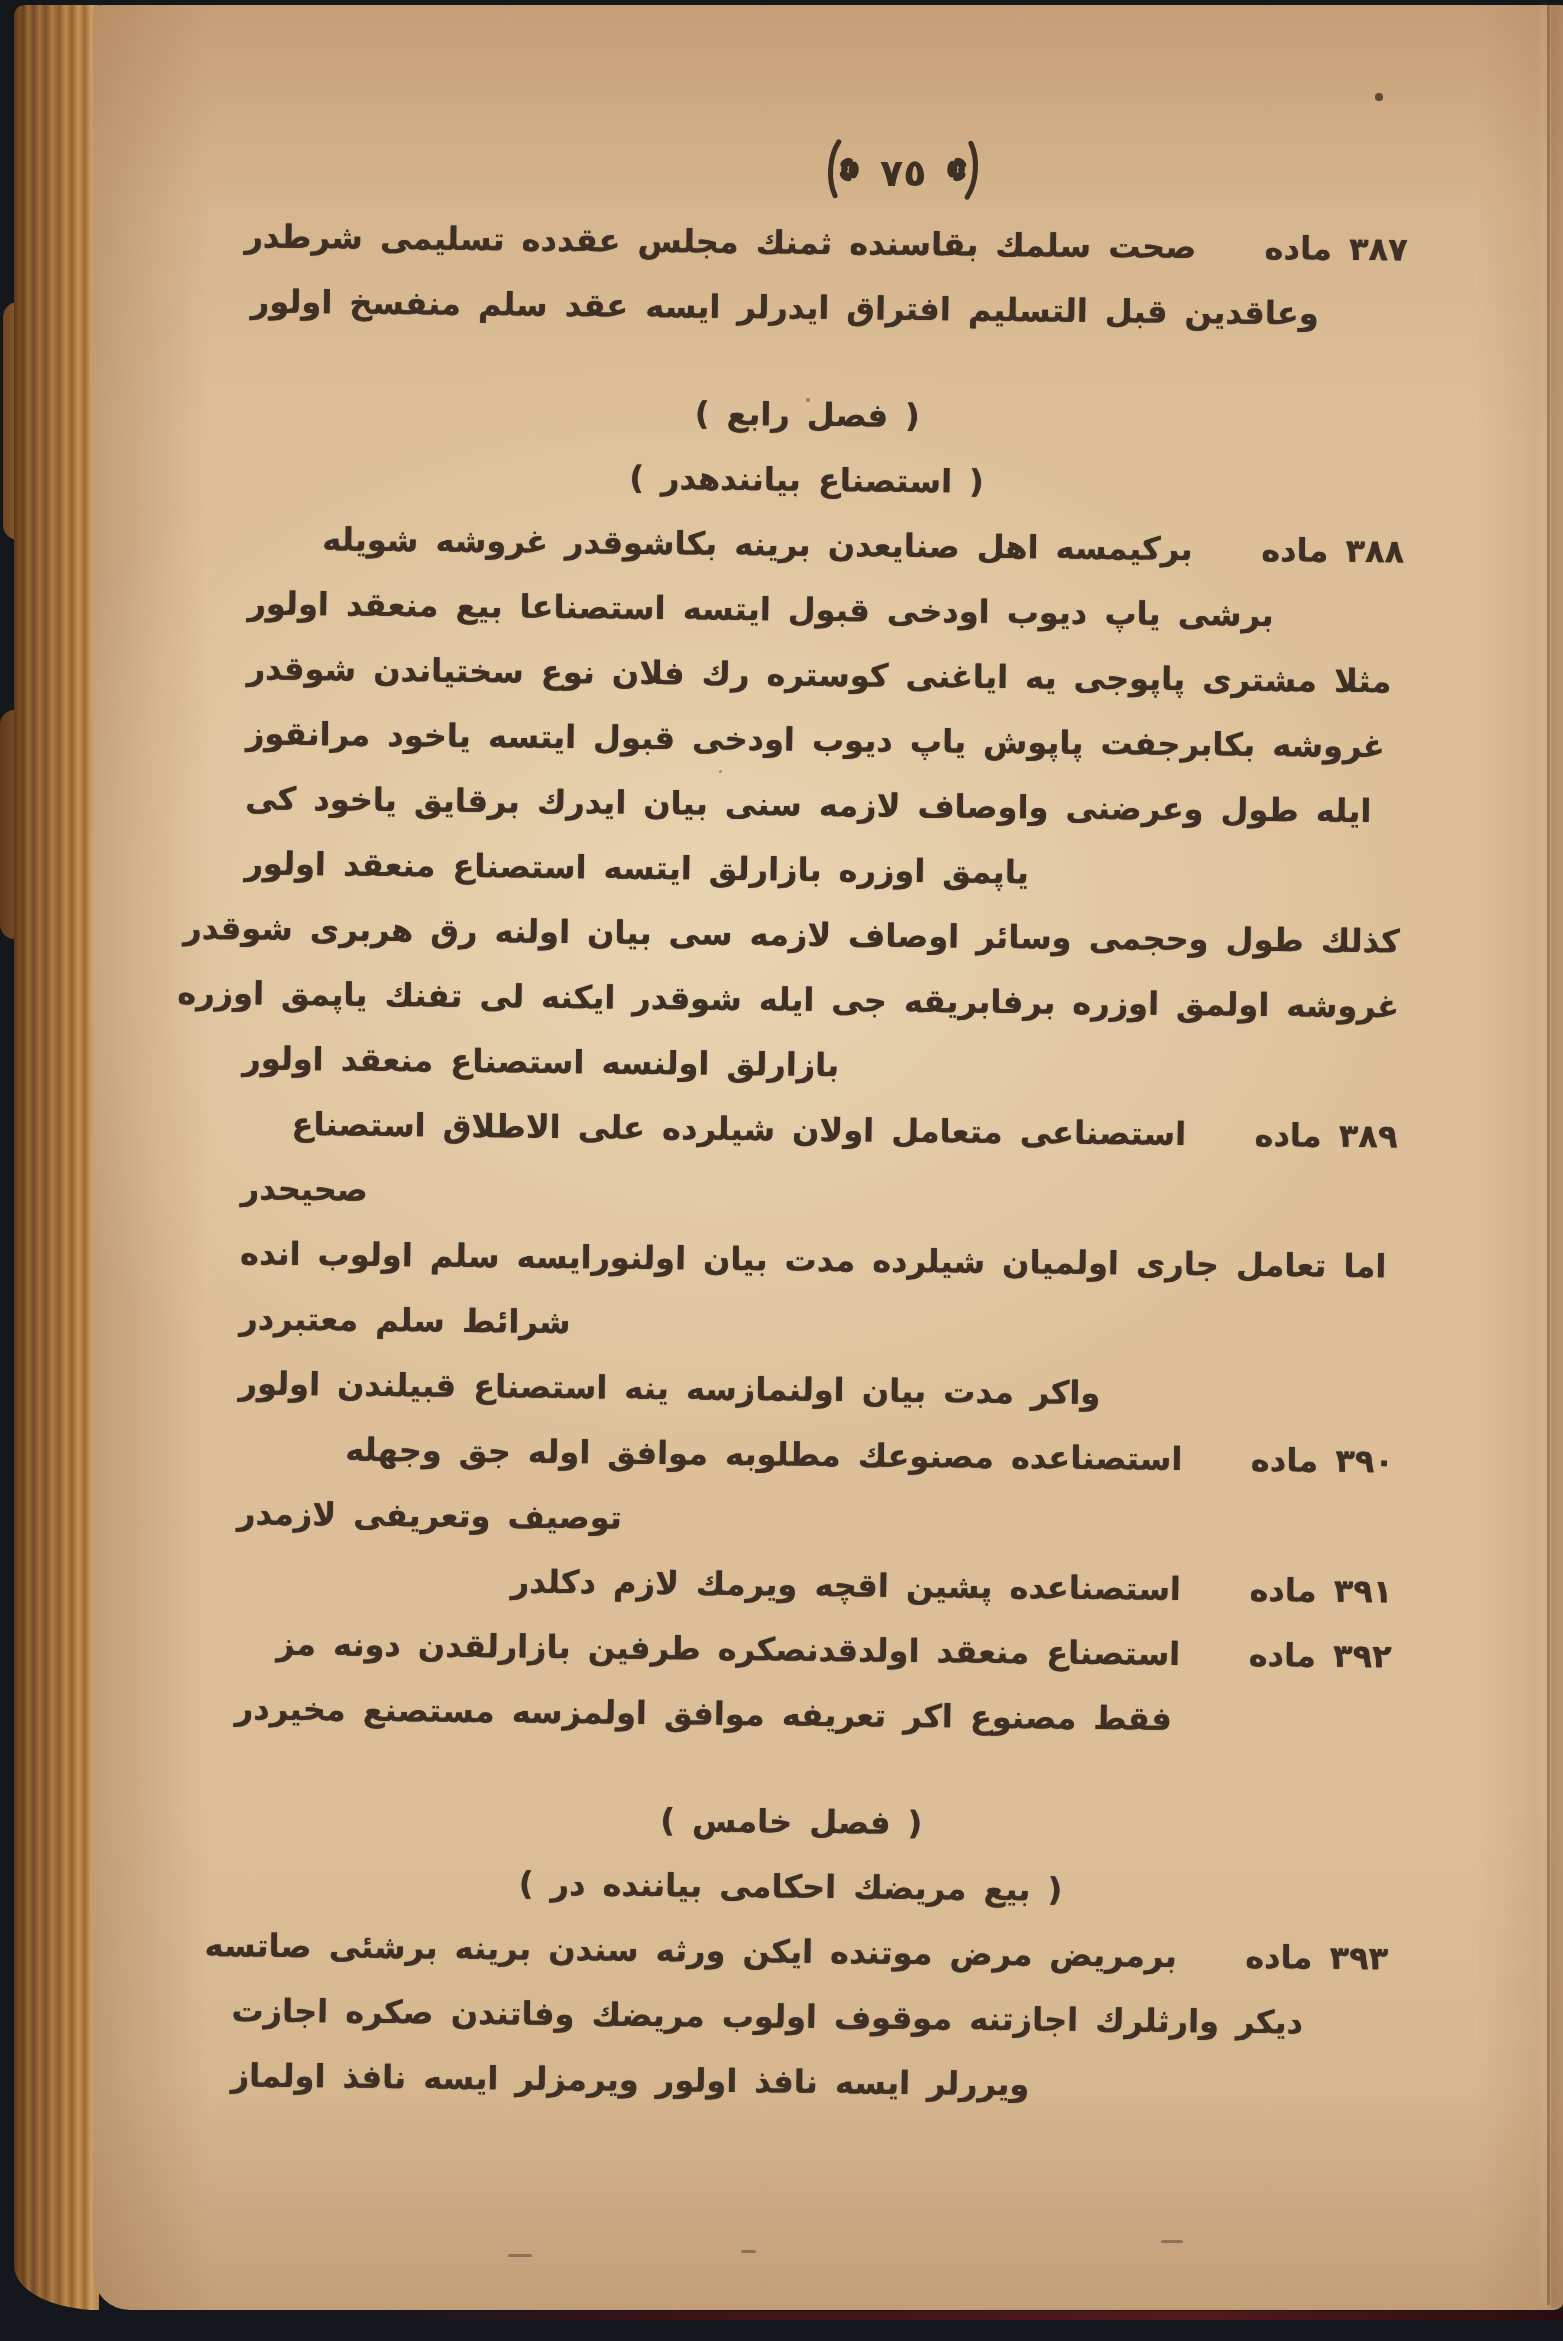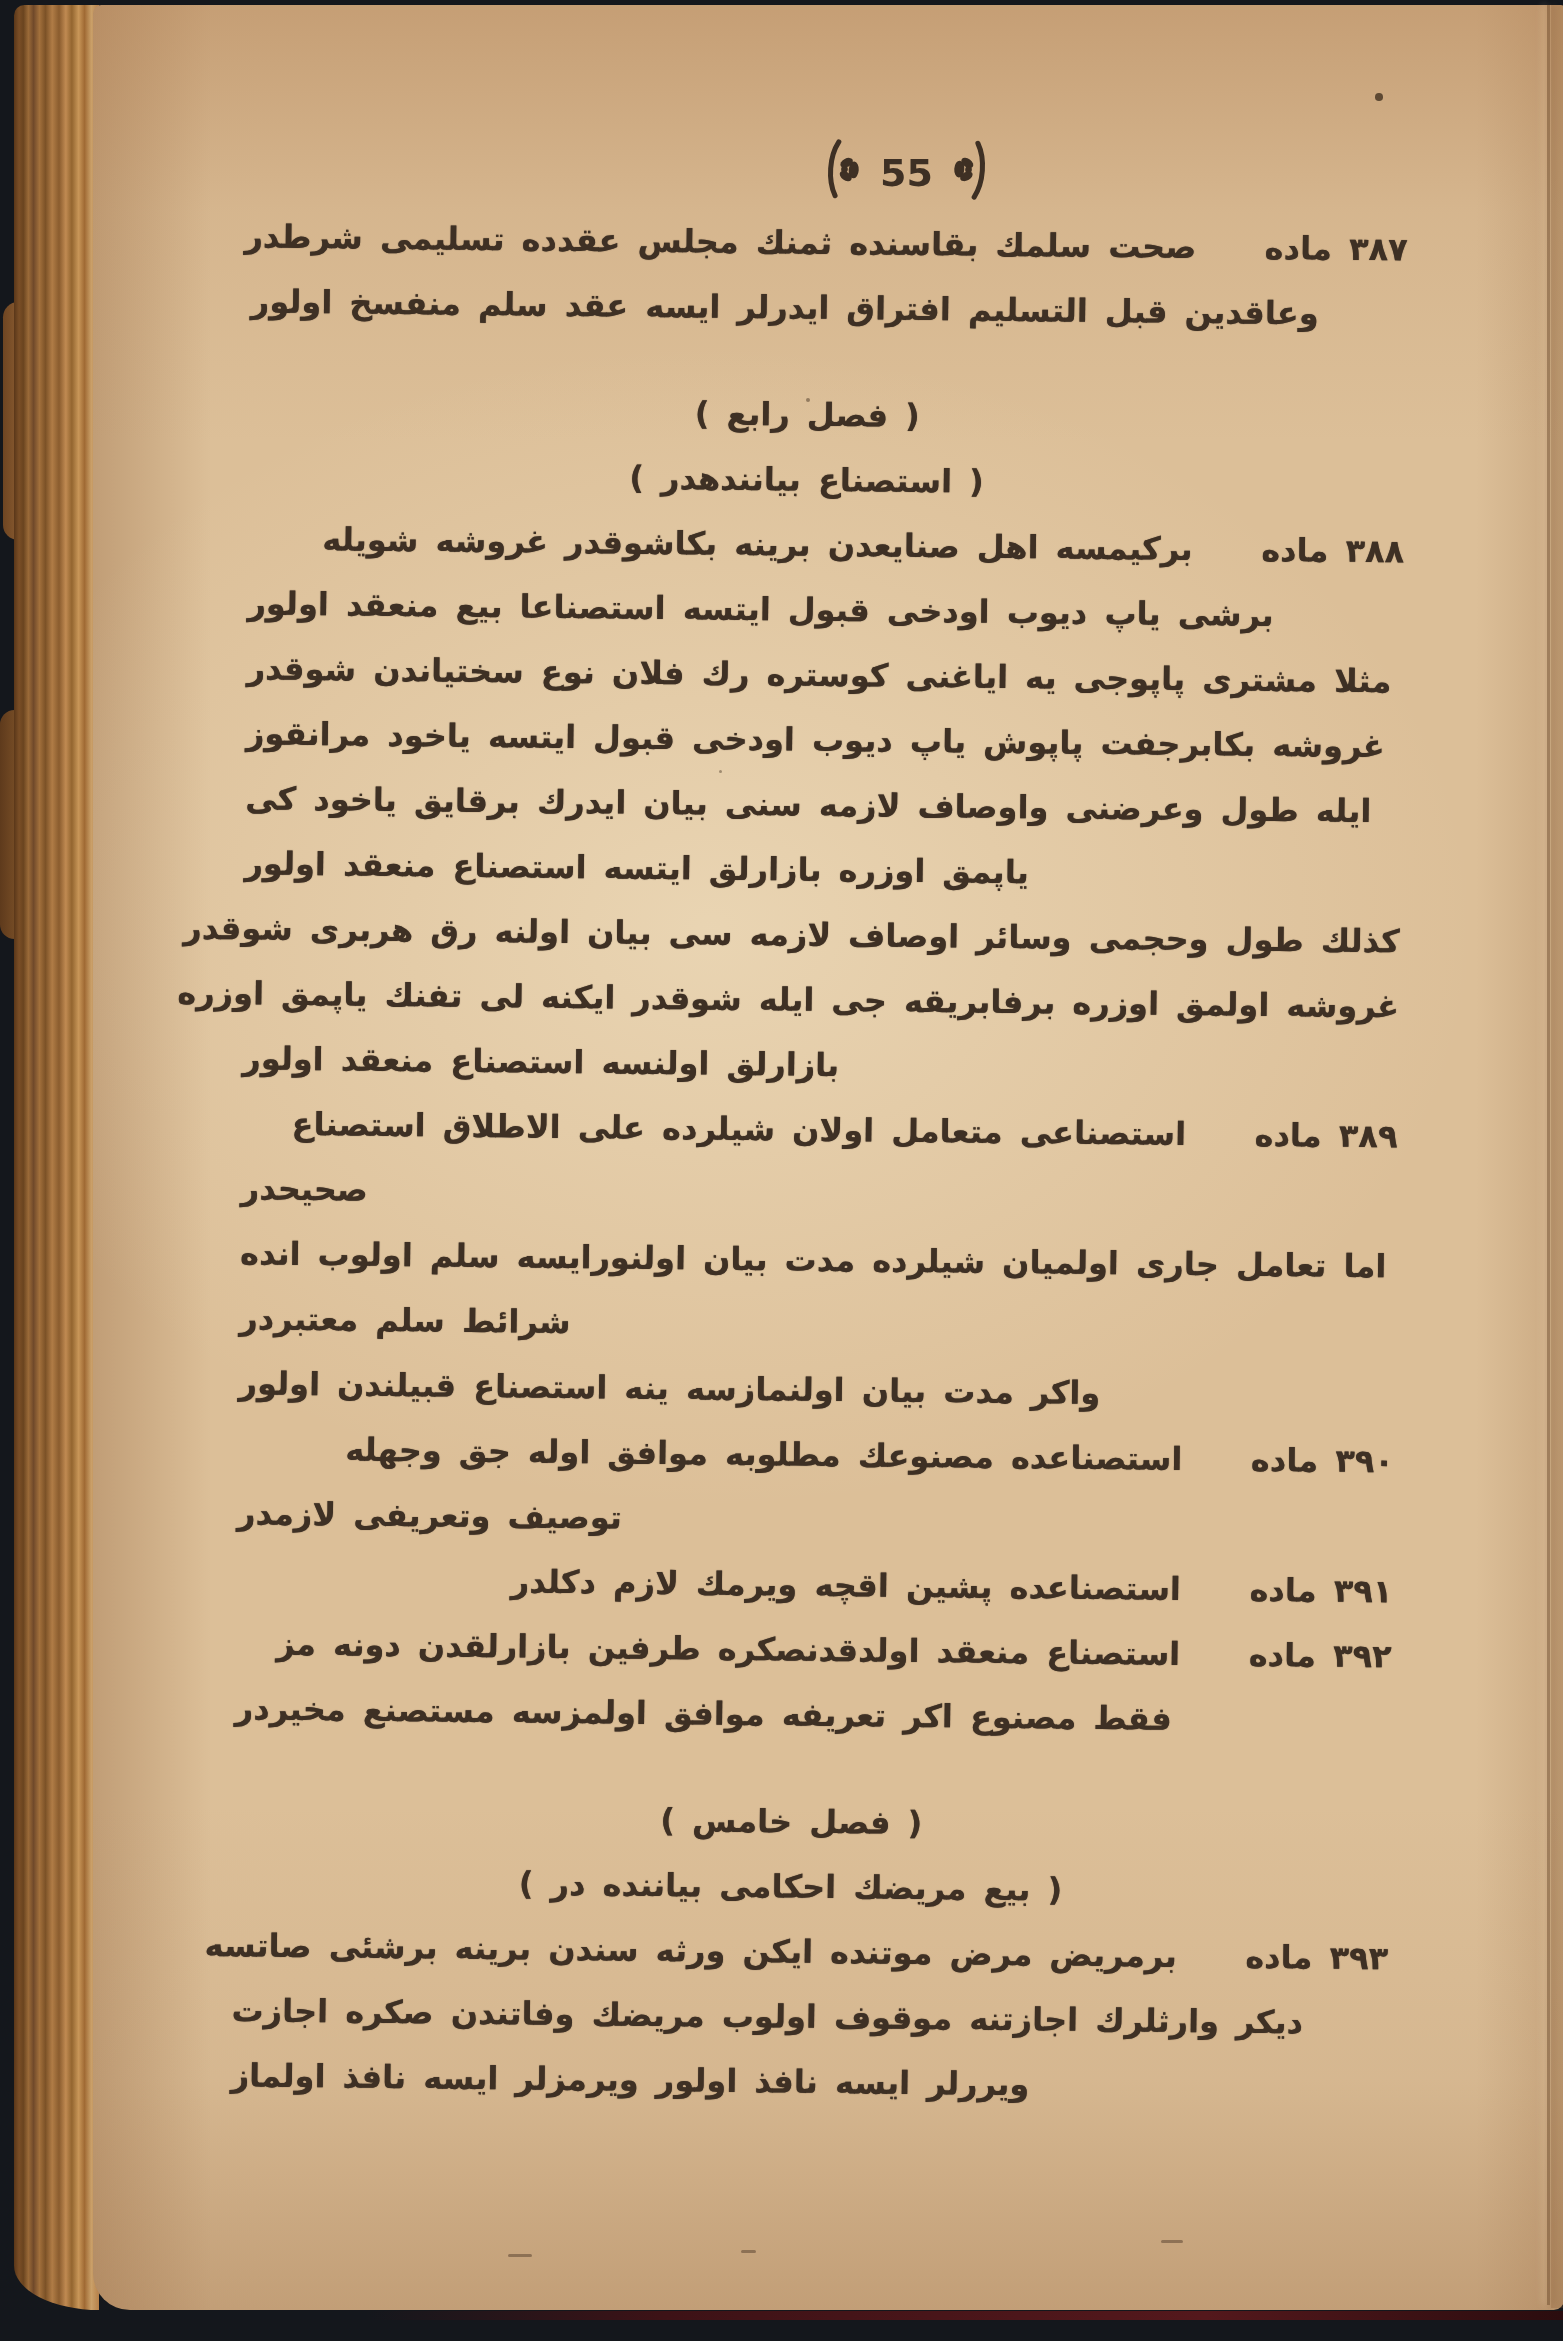--- a/index.html
+++ b/index.html
@@ -96,21 +96,21 @@
 <div class="page-num">
   <svg class="orn orn-left" width="42" height="61" viewBox="0 0 50 72">
     <path d="M13 4 C3 22 3 50 13 68" fill="none" stroke="#3e3024" stroke-width="6" stroke-linecap="round"></path>
     <g fill="#3e3024">
       <ellipse cx="33" cy="36" rx="6" ry="10"></ellipse>
       <ellipse cx="24" cy="28" rx="8" ry="5" transform="rotate(-32 24 28)"></ellipse>
       <ellipse cx="24" cy="44" rx="8" ry="5" transform="rotate(32 24 44)"></ellipse>
       <circle cx="22" cy="36" r="4"></circle>
     </g>
   </svg>
-  <span class="num">55</span>
+  <span class="num">٧٥</span>
   <svg class="orn orn-right" width="42" height="61" viewBox="0 0 50 72">
     <path d="M13 4 C3 22 3 50 13 68" fill="none" stroke="#3e3024" stroke-width="6" stroke-linecap="round"></path>
     <g fill="#3e3024">
       <ellipse cx="33" cy="36" rx="6" ry="10"></ellipse>
       <ellipse cx="24" cy="28" rx="8" ry="5" transform="rotate(-32 24 28)"></ellipse>
       <ellipse cx="24" cy="44" rx="8" ry="5" transform="rotate(32 24 44)"></ellipse>
       <circle cx="22" cy="36" r="4"></circle>
     </g>
   </svg>
 </div>

